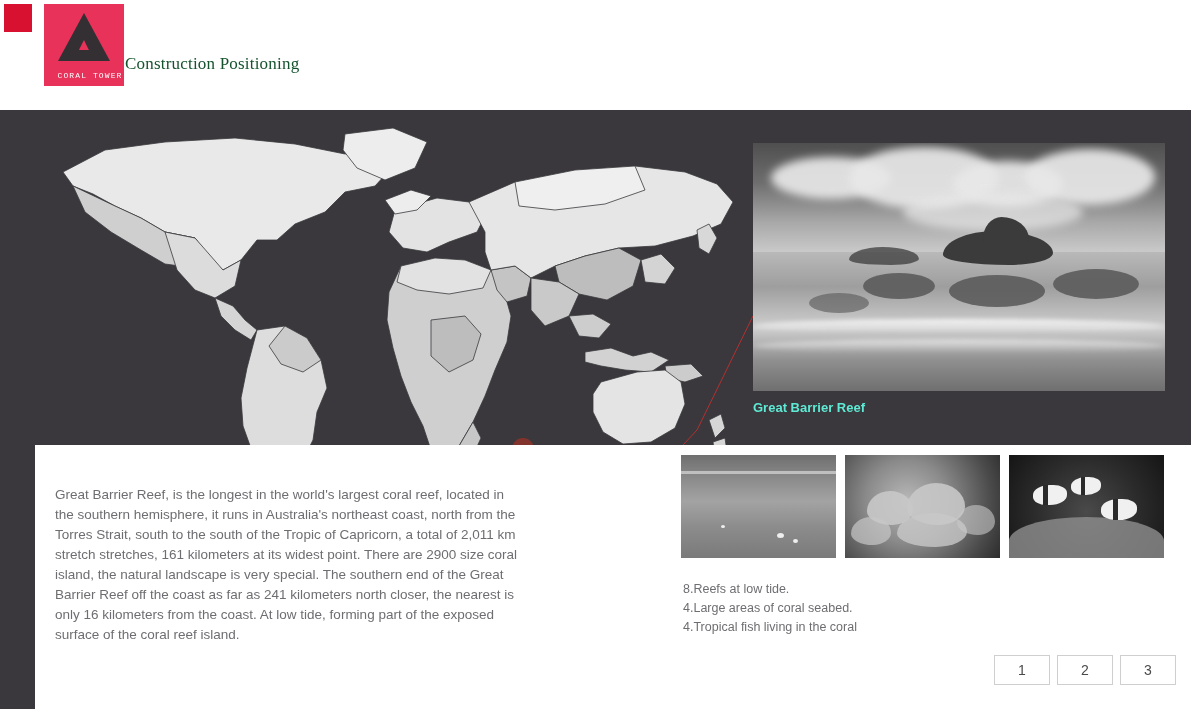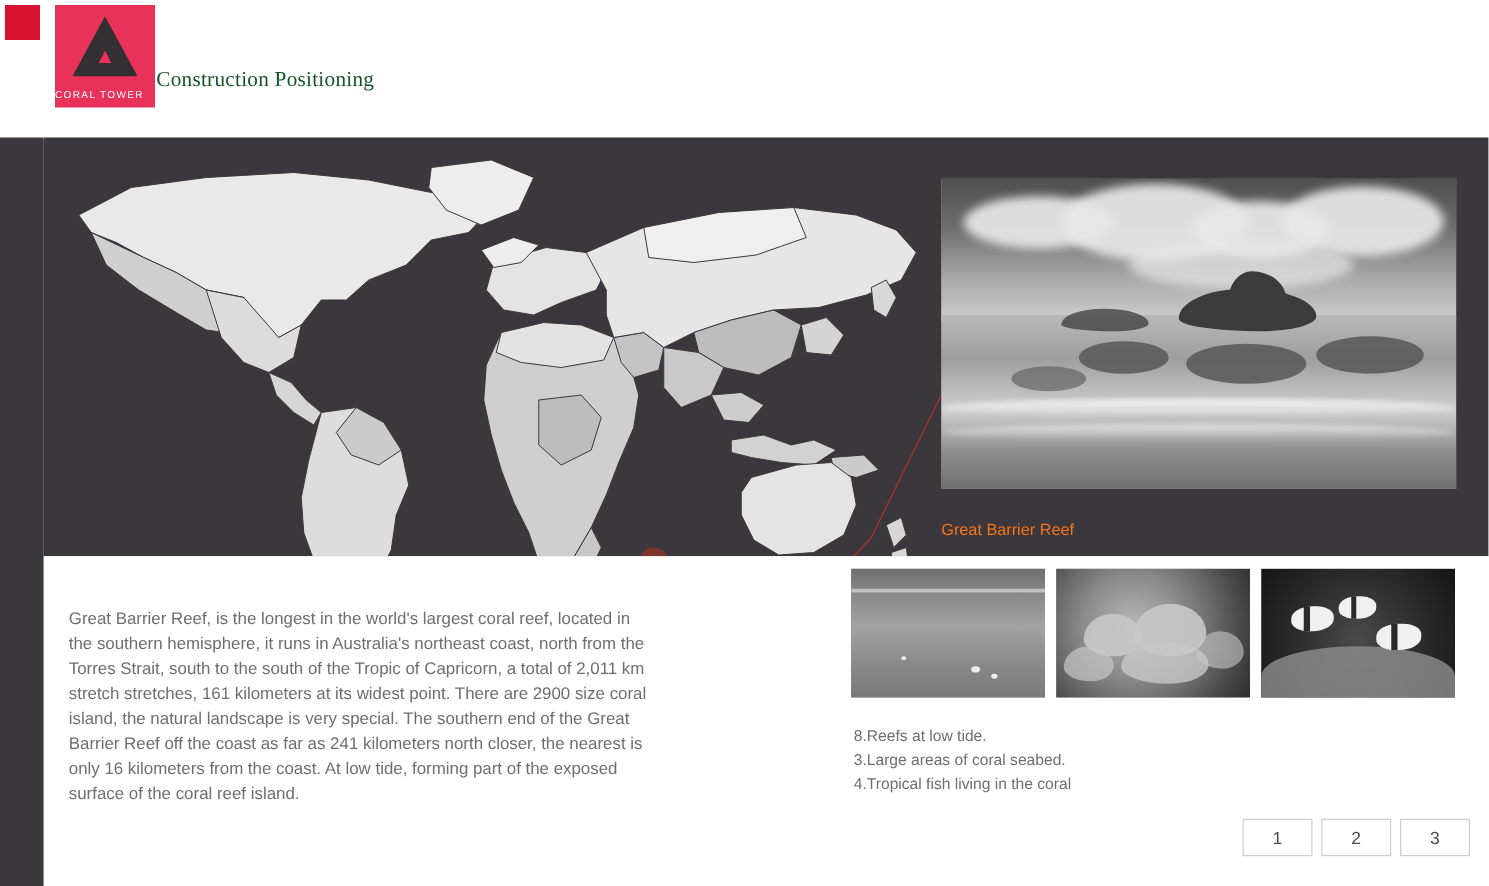--- a/index.html
+++ b/index.html
@@ -65,26 +65,27 @@
     left: 50%; top: 32px;
     transform: translateX(-50%);
     width: 20px; height: 18px;
     color: #e8325a;
     font-size: 17px;
     line-height: 18px;
     text-align: center;
   }
   .logo-text {
     position: absolute;
-    left: 0; right: 0;
+    left: 12px; right: 0;
     bottom: 6px;
+    text-align: center;
     color: #ffffff;
     font-size: 8px;
     letter-spacing: 1.1px;
-    font-family: Liberation Sans, sans-serif;
+    font-family: Liberation Mono, monospace;
   }
   .page-title {
     position: absolute;
     left: 90px; top: 10px;
     font-family: "Liberation Serif", serif;
     font-size: 17px;
     color: #14532d;
     letter-spacing: 0.2px;
     margin-top: 44px;
   }
@@ -146,23 +147,24 @@
   .surf {
     position: absolute;
     left: 0; right: 0;
     height: 14px;
     background: linear-gradient(180deg, rgba(255,255,255,.85), rgba(255,255,255,0));
     border-radius: 50%;
     filter: blur(2px);
   }
   .hero-caption {
     position: absolute;
-    left: 718px; top: 306px;
-    color: #f97316;
+    left: 718px; top: 290px;
+    color: #5eead4;
     font-size: 13px;
+    font-weight: bold;
   }
 
   
   .bottom {
     position: absolute;
     left: 35px; top: 445px;
     width: 1156px; height: 264px;
     background: #ffffff;
   }
   .body-copy {
@@ -350,21 +352,21 @@
         <div class="fish-stripe" style="left:34px; top:30px; width:5px; height:20px;"></div>
         <div class="fish" style="left:62px; top:22px; width:30px; height:18px;"></div>
         <div class="fish-stripe" style="left:72px; top:22px; width:4px; height:18px;"></div>
         <div class="fish" style="left:92px; top:44px; width:36px; height:21px;"></div>
         <div class="fish-stripe" style="left:104px; top:44px; width:5px; height:21px;"></div>
       </div>
     </div>
 
     <div class="thumb-legend">
       <div>8.Reefs at low tide.</div>
-      <div>3.Large areas of coral seabed.</div>
+      <div>4.Large areas of coral seabed.</div>
       <div>4.Tropical fish living in the coral</div>
     </div>
 
     <div class="pager">
       <button>1</button>
       <button>2</button>
       <button>3</button>
     </div>
   </div>
 

